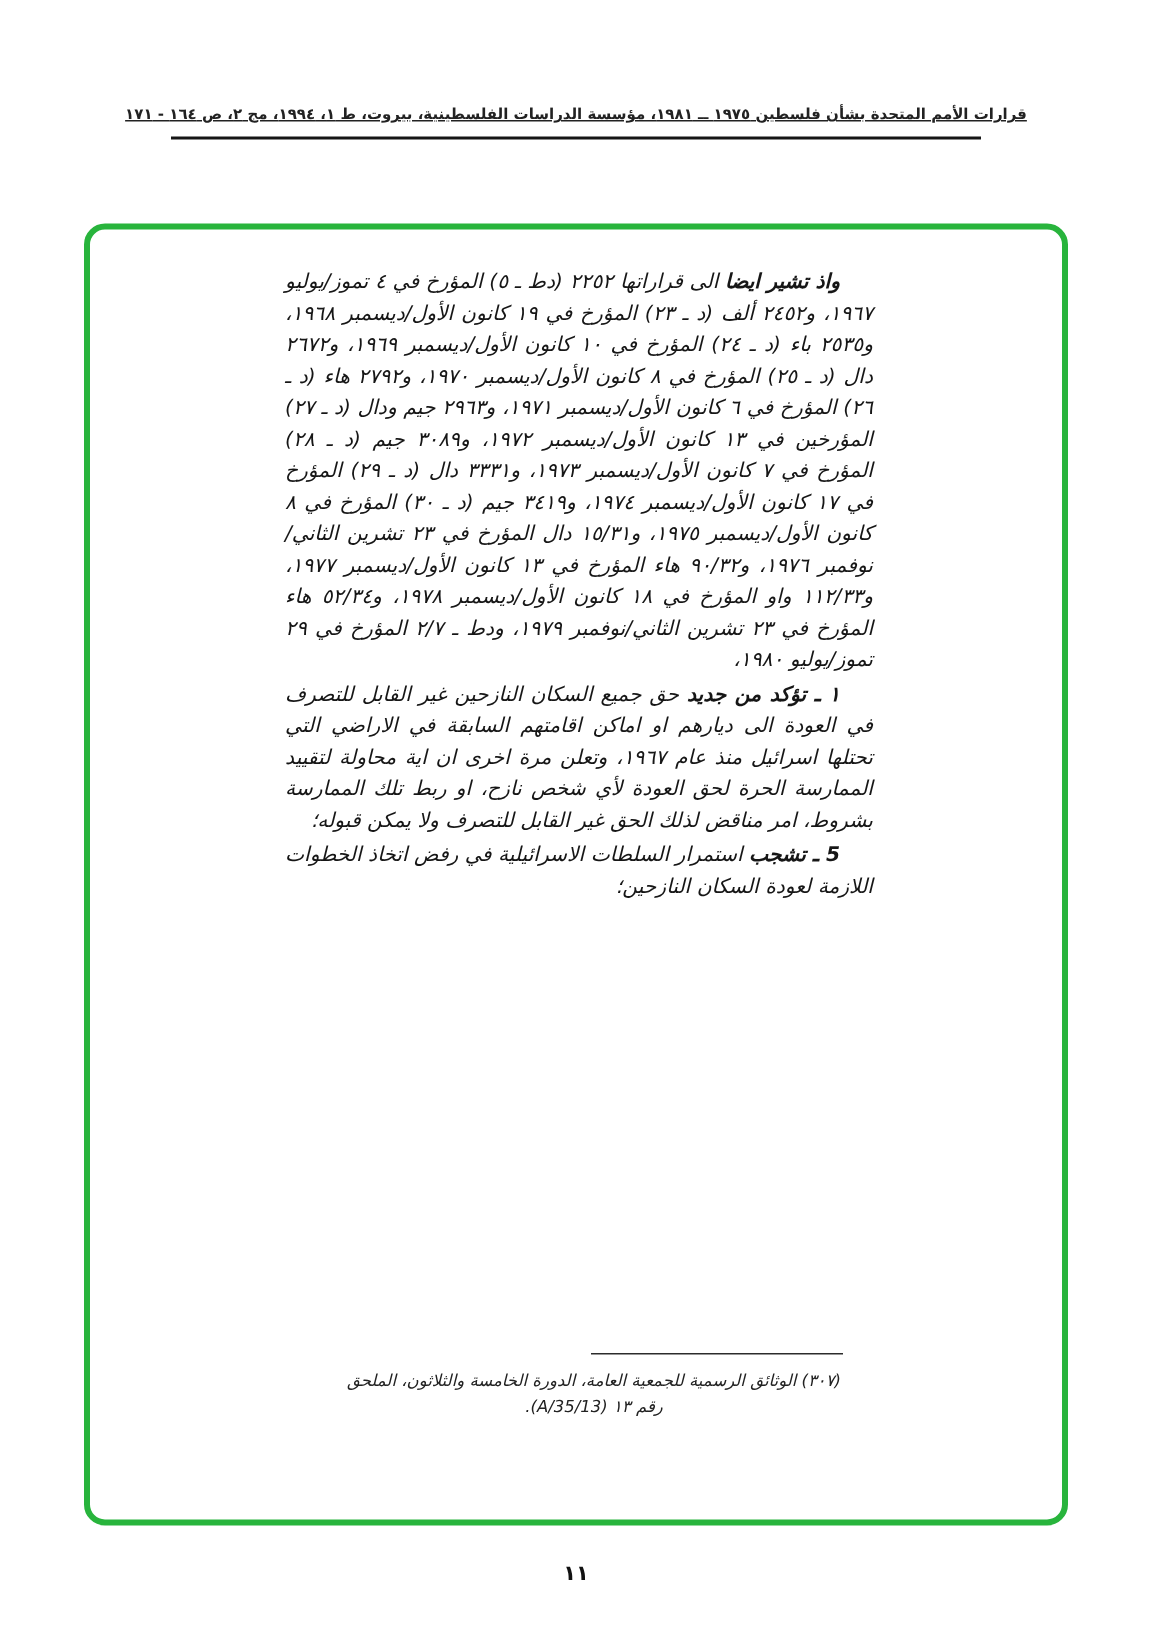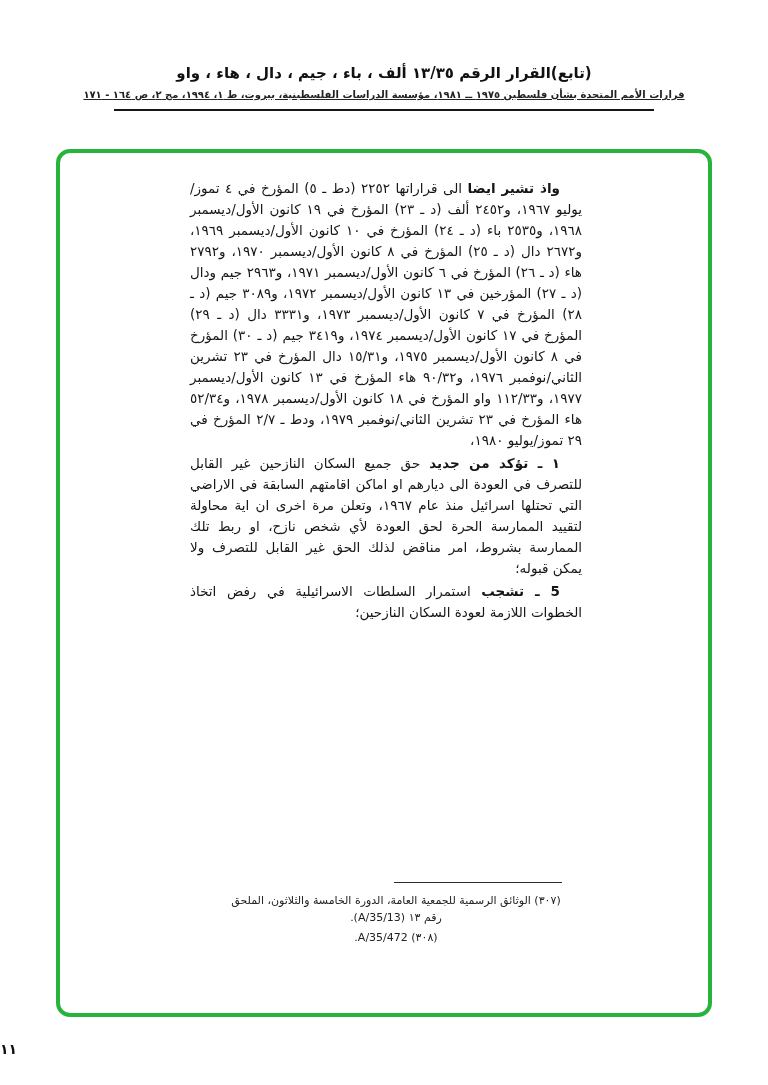--- a/index.html
+++ b/index.html
@@ -25,20 +25,21 @@
     border-top: 2px solid #161616;
   }
 
   
   .content-frame {
     position: absolute; left: 56px; top: 149px;
     width: 656px; height: 868px;
     border: 4px solid var(--frame-green, #28b43c);
     border-radius: 14px;
     background: #fff;
+    font-style: italic;
   }
 
   
   .body-text {
     position: absolute; top: 25px; right: 126px; width: 392px;
     direction: rtl; text-align: justify;
     font-size: 13.5px; line-height: 21px; color: #161616;
   }
   .para { text-indent: 22px; margin-bottom: 2px; }
   .lead { font-weight: bold; }
@@ -51,50 +52,48 @@
   }
   .footnote-rule {
     width: 168px; border-top: 1px solid #2c2c2c;
     margin: 0 0 9px auto;
   }
   .footnote { margin-bottom: 3px; }
 
   
   .page-number {
     position: absolute; bottom: 28px; left: 0; width: 100%;
-    font-size: 14px; font-weight: bold;
+    text-align: center; font-size: 14px; font-weight: bold;
     letter-spacing: 2px; color: #111;
   }
 </style>
 </head>
 <body>
 
 <div class="page">
 
   <header class="doc-header">
-    <div class="document-title">(تابع)القرار الرقم ١٣/٣٥ ألف ، باء ، جيم ، دال ، هاء ، واو</div>
     <div class="document-source">قرارات الأمم المتحدة بشأن فلسطين ١٩٧٥ ــ ١٩٨١، مؤسسة الدراسات الفلسطينية، بيروت، ط ١، ١٩٩٤، مج ٢، ص ١٦٤ - ١٧١</div>
     <div class="header-rule"></div>
   </header>
 
   <div class="content-frame">
 
     <div class="body-text">
       <p class="para"><b class="lead">واذ تشير ايضا</b> <span>الى قراراتها ٢٢٥٢ (دط ـ ٥) المؤرخ في ٤ تموز/يوليو ١٩٦٧، و٢٤٥٢ ألف (د ـ ٢٣) المؤرخ في ١٩ كانون الأول/ديسمبر ١٩٦٨، و٢٥٣٥ باء (د ـ ٢٤) المؤرخ في ١٠ كانون الأول/ديسمبر ١٩٦٩، و٢٦٧٢ دال (د ـ ٢٥) المؤرخ في ٨ كانون الأول/ديسمبر ١٩٧٠، و٢٧٩٢ هاء (د ـ ٢٦) المؤرخ في ٦ كانون الأول/ديسمبر ١٩٧١، و٢٩٦٣ جيم ودال (د ـ ٢٧) المؤرخين في ١٣ كانون الأول/ديسمبر ١٩٧٢، و٣٠٨٩ جيم (د ـ ٢٨) المؤرخ في ٧ كانون الأول/ديسمبر ١٩٧٣، و٣٣٣١ دال (د ـ ٢٩) المؤرخ في ١٧ كانون الأول/ديسمبر ١٩٧٤، و٣٤١٩ جيم (د ـ ٣٠) المؤرخ في ٨ كانون الأول/ديسمبر ١٩٧٥، و١٥/٣١ دال المؤرخ في ٢٣ تشرين الثاني/نوفمبر ١٩٧٦، و٩٠/٣٢ هاء المؤرخ في ١٣ كانون الأول/ديسمبر ١٩٧٧، و١١٢/٣٣ واو المؤرخ في ١٨ كانون الأول/ديسمبر ١٩٧٨، و٥٢/٣٤ هاء المؤرخ في ٢٣ تشرين الثاني/نوفمبر ١٩٧٩، ودط ـ ٢/٧ المؤرخ في ٢٩ تموز/يوليو ١٩٨٠،</span></p>
 
 
       <p class="para"><b class="lead">١ ـ تؤكد من جديد</b> <span>حق جميع السكان النازحين غير القابل للتصرف في العودة الى ديارهم او اماكن اقامتهم السابقة في الاراضي التي تحتلها اسرائيل منذ عام ١٩٦٧، وتعلن مرة اخرى ان اية محاولة لتقييد الممارسة الحرة لحق العودة لأي شخص نازح، او ربط تلك الممارسة بشروط، امر مناقض لذلك الحق غير القابل للتصرف ولا يمكن قبوله؛</span></p>
 
 
       <p class="para"><b class="lead">5 ـ تشجب</b> <span>استمرار السلطات الاسرائيلية في رفض اتخاذ الخطوات اللازمة لعودة السكان النازحين؛</span></p>
     </div>
 
     <div class="footnotes">
       <div class="footnote-rule"></div>
       <p class="footnote">(٣٠٧) الوثائق الرسمية للجمعية العامة، الدورة الخامسة والثلاثون، الملحق رقم ١٣ (A/35/13).</p>
-      <p class="footnote">(٣٠٨) A/35/472.</p>
     </div>
 
   </div>
 
   <div class="page-number">١١</div>
 
 </div>
 
 </body></html>

